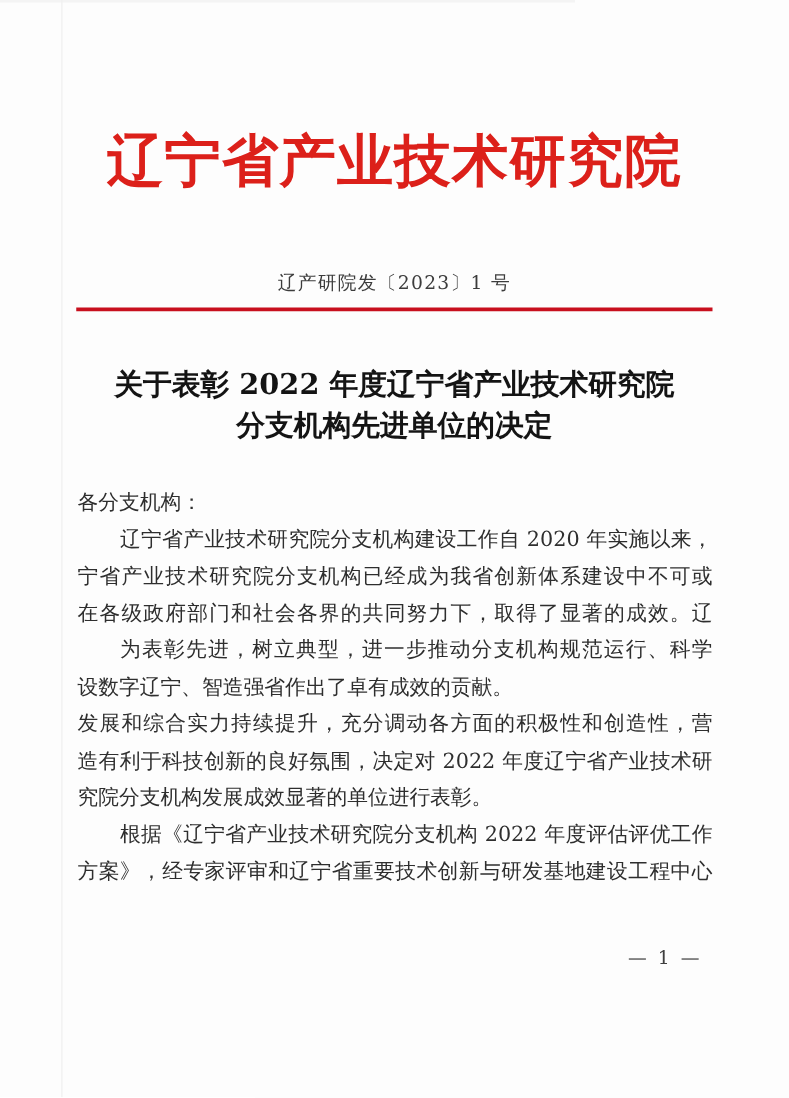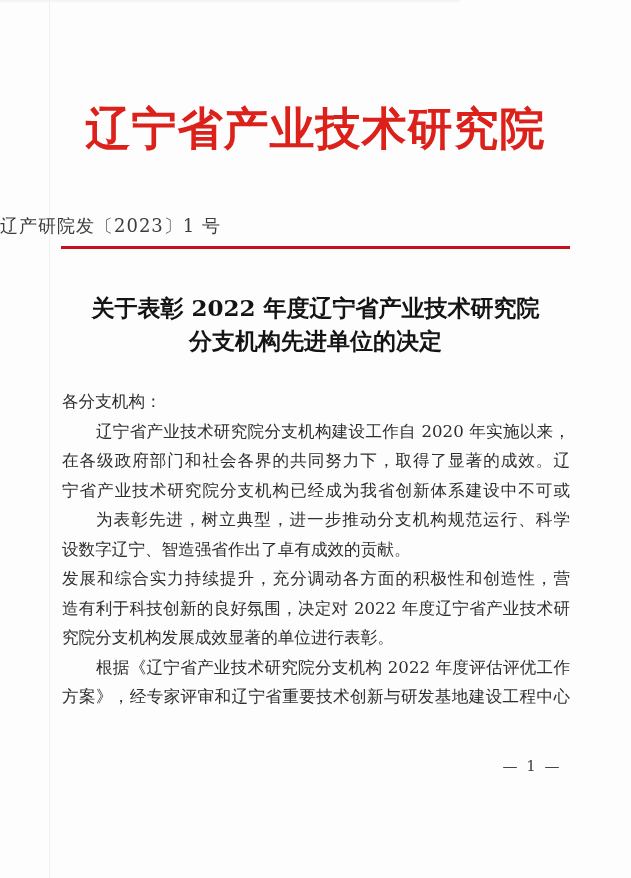--- a/index.html
+++ b/index.html
@@ -47,22 +47,22 @@
     font-weight: bold;
     color: var(--red);
     letter-spacing: 1px;
     white-space: nowrap;
   }
   .doc-number {
     position: absolute;
     top: 213px;
     left: 0;
     width: 100%;
-    text-align: left;
-    font-size: 18px;
+    text-align: center;
+    font-size: 15px;
     line-height: 26px;
     color: #3c3c3c;
     letter-spacing: 1px;
   }
   .red-rule {
     position: absolute;
     top: 246px;
     left: 61px;
     width: 509px;
     height: 3px;
@@ -131,22 +131,22 @@
 
   <div class="doc-title">
     <div>关于表彰 2022 年度辽宁省产业技术研究院</div>
     <div>分支机构先进单位的决定</div>
   </div>
 
   <div class="body-text">
     <div class="line salutation">各分支机构：</div>
 
     <div class="line ind">辽宁省产业技术研究院分支机构建设工作自 2020 年实施以来，</div>
+    <div class="line">宁省产业技术研究院分支机构已经成为我省创新体系建设中不可或</div>
     <div class="line">在各级政府部门和社会各界的共同努力下，取得了显著的成效。辽</div>
-    <div class="line">宁省产业技术研究院分支机构已经成为我省创新体系建设中不可或</div>
     <div class="line ind">为表彰先进，树立典型，进一步推动分支机构规范运行、科学</div>
 
     <div class="line end">设数字辽宁、智造强省作出了卓有成效的贡献。</div>
     <div class="line">发展和综合实力持续提升，充分调动各方面的积极性和创造性，营</div>
     <div class="line">造有利于科技创新的良好氛围，决定对 2022 年度辽宁省产业技术研</div>
     <div class="line end">究院分支机构发展成效显著的单位进行表彰。</div>
 
     <div class="line ind">根据《辽宁省产业技术研究院分支机构 2022 年度评估评优工作</div>
     <div class="line">方案》，经专家评审和辽宁省重要技术创新与研发基地建设工程中心</div>
   </div>

